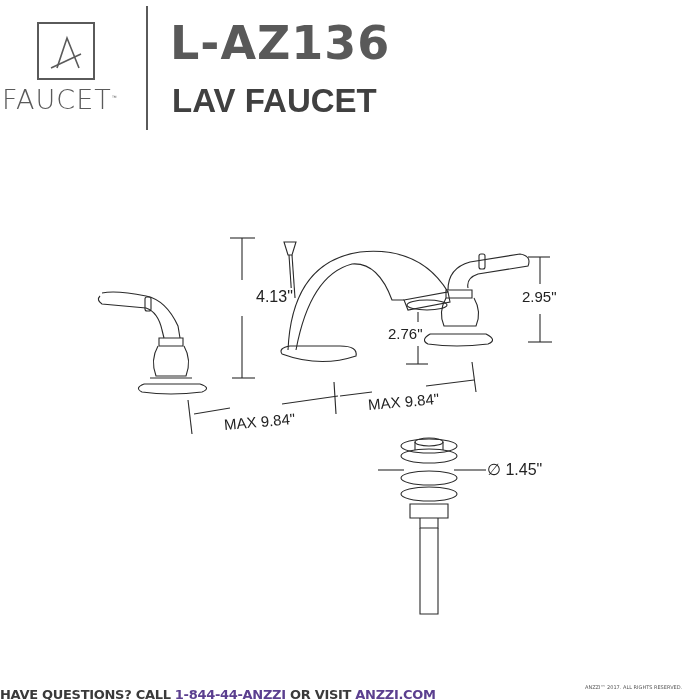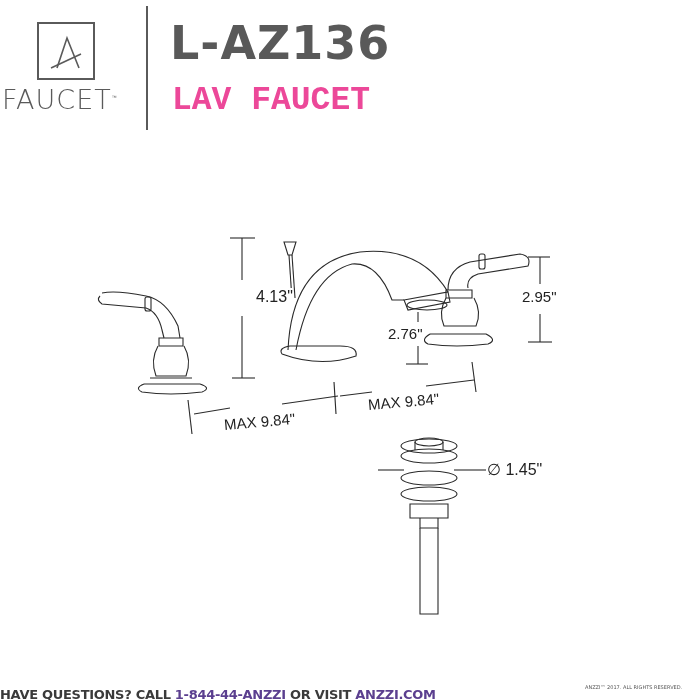--- a/index.html
+++ b/index.html
@@ -4,21 +4,21 @@
 <style>
   html, body { margin: 0; padding: 0; background: #ffffff; }
   body { width: 700px; height: 700px; position: relative; overflow: hidden;
          font-family: "Liberation Sans", sans-serif; color: #555555; }
   .abs { position: absolute; }
   .logo-box { left: 37px; top: 22px; width: 57px; width: 58px; height: 58px; border: 2.5px solid #5a5a5a; box-sizing: border-box; }
   .brand { left: 2px; top: 84px; font-family: "DejaVu Sans", sans-serif; font-size: 27px; letter-spacing: 1px;
            font-weight: 200; color: #5a5a5a; }
   .vline { left: 146px; top: 6px; width: 2px; height: 124px; background: #5a5a5a; }
   .model { left: 170px; top: 16px; font-family: "DejaVu Sans", sans-serif; font-weight: bold; font-size: 46px; color: #595959; letter-spacing: 1px; }
-  .subtitle { left: 172px; top: 82px; font-family: Liberation Mono, monospace; font-weight: bold; font-size: 33px; color: #ec4899; }
+  .subtitle { left: 172px; top: 82px; font-family: Liberation Sans, sans-serif; font-weight: bold; font-size: 33px; color: #404040; }
   .dim { font-family: "Liberation Sans", sans-serif; font-size: 15px; color: #222; background: #fff; }
   .footer { left: 0px; top: 676px; font-family: "DejaVu Sans", sans-serif; font-weight: bold; font-size: 13px; color: #3a3a3a; letter-spacing: -0.3px; margin-top: 11px; }
   .footer .hl { color: #5b3f8f; }
   .copy { left: 585px; top: 684px; font-family: "DejaVu Sans", sans-serif; font-size: 5px; color: #555; }
   svg { position: absolute; left: 0; top: 0; }
 </style>
 </head>
 <body>
 
 <div class="abs logo-box">

